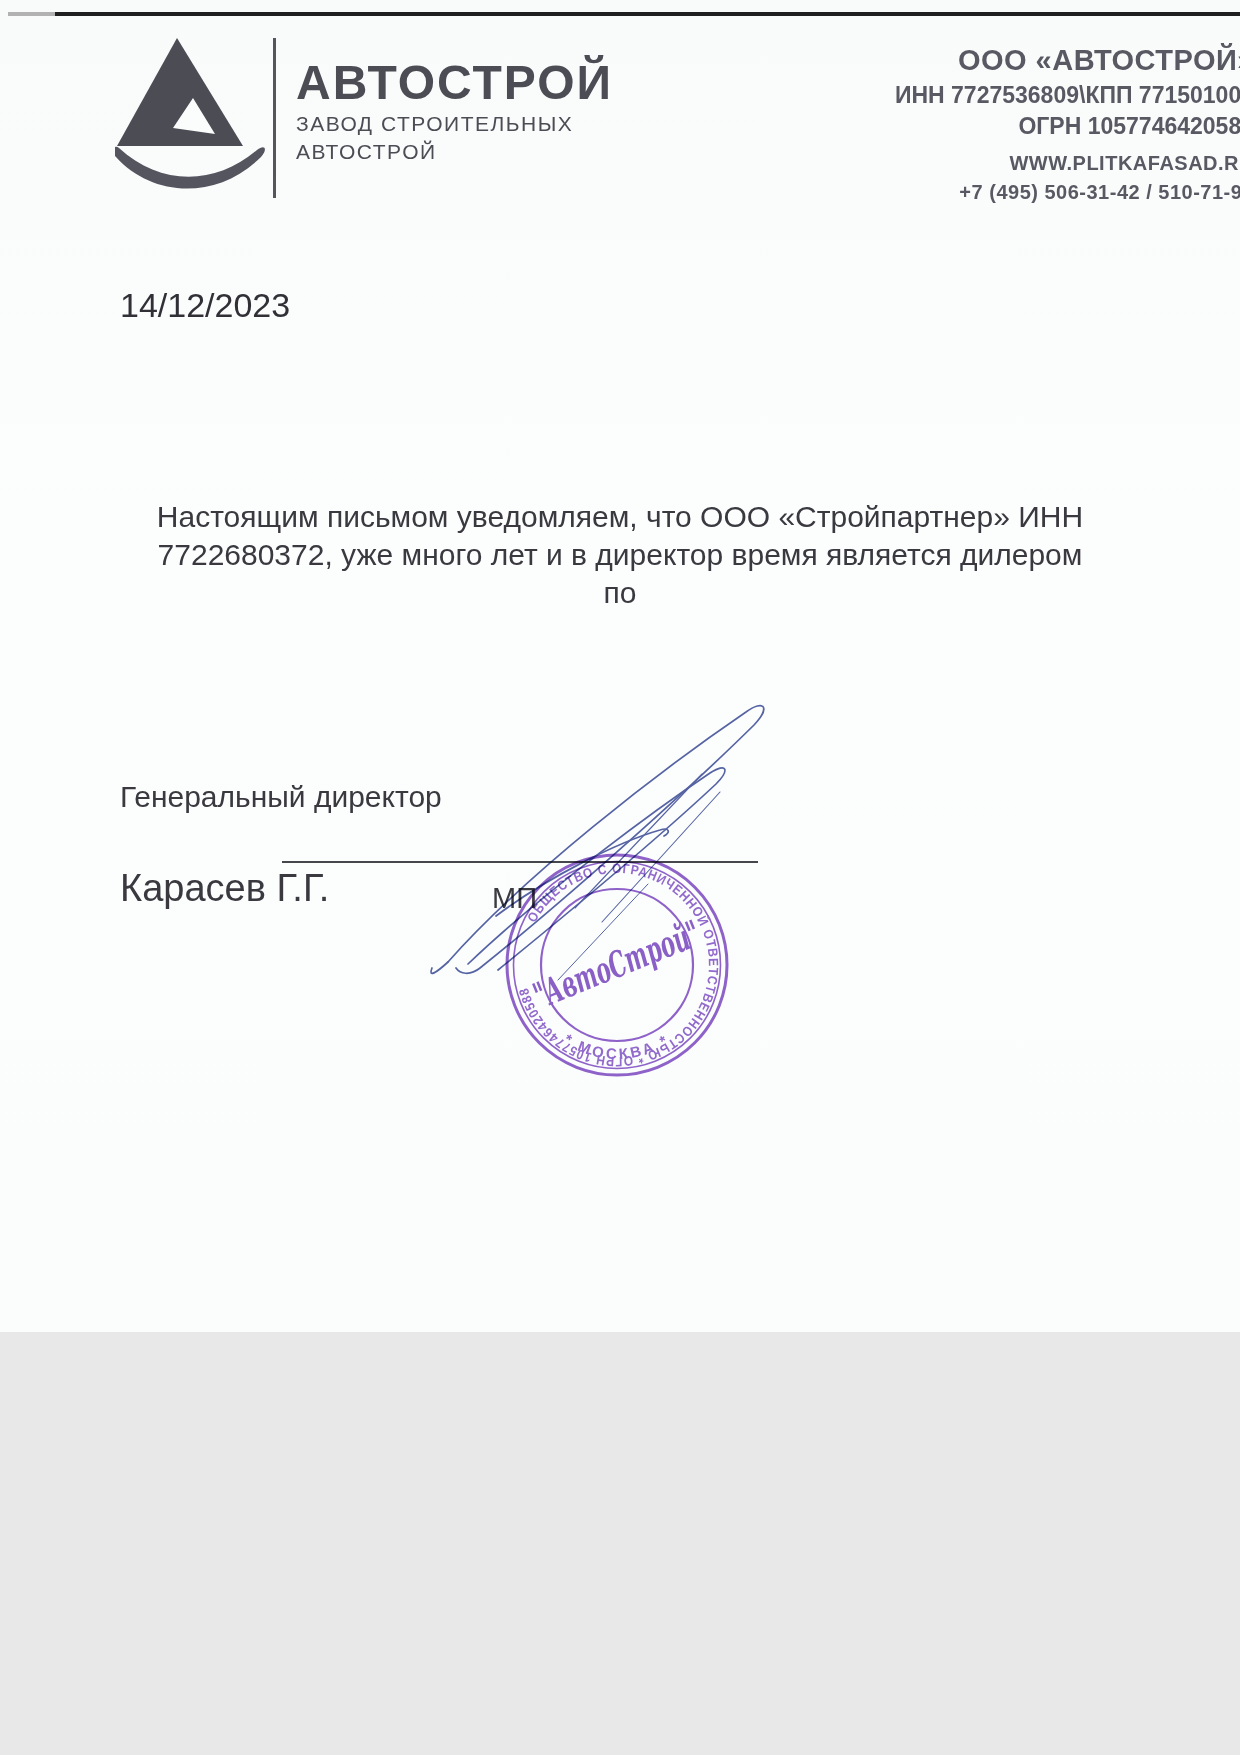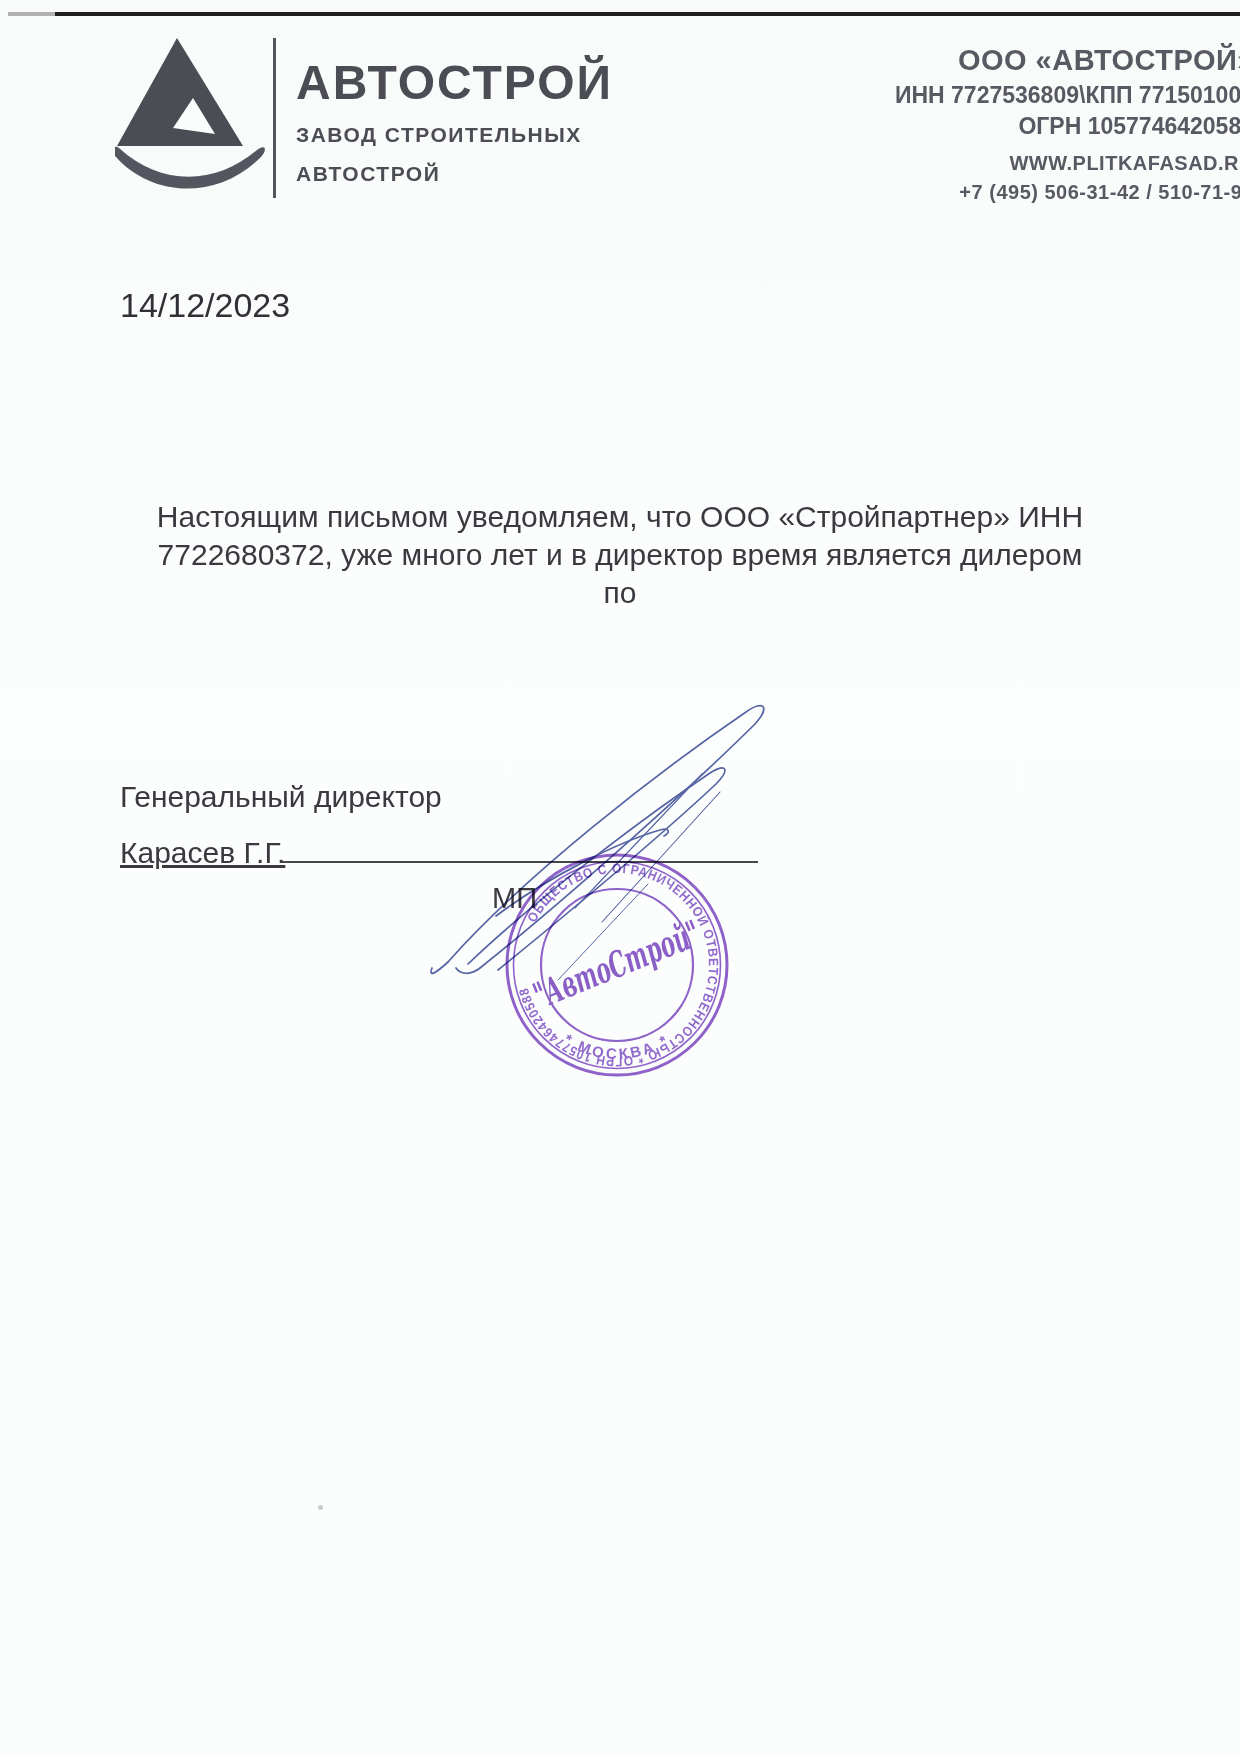--- a/index.html
+++ b/index.html
@@ -1,48 +1,48 @@
 <!DOCTYPE html>
 <html><head>
 <meta charset="utf-8">
 <style>
   html,body{margin:0;padding:0;background:#e8e8e8;}
   #page{
     position:relative;
-    width:1240px;height:1755px;
+    width:1240px;height:1332px;
     margin:0 auto;
     background:linear-gradient(180deg,#f9fafa 0%,#fcfdfd 40%,#fbfcfc 100%);
     overflow:hidden;
     font-family:"Liberation Sans",sans-serif;
     color:#3a3a40;
   }
   
   .scan-line-dark{position:absolute;left:55px;top:12px;width:1185px;height:4px;background:#1f1f1f;}
   .scan-line-grey{position:absolute;left:8px;top:12px;width:47px;height:4px;background:#b2b2b2;}
   .speck{position:absolute;left:318px;top:1505px;width:5px;height:5px;border-radius:50%;background:#c7cdcf;}
 
   
   .logo-icon{position:absolute;left:115px;top:36px;}
   .logo-divider{position:absolute;left:273px;top:38px;width:3px;height:160px;background:#55555e;}
   .logo-text{position:absolute;left:296px;top:58px;color:#4c4c55;}
   .logo-brand{font-size:48px;font-weight:bold;letter-spacing:2px;line-height:50px;}
-  .logo-sub{font-size:21px;font-weight:bold;letter-spacing:1.5px;margin-top:15px;}
+  .logo-sub{font-size:21px;font-weight:normal;letter-spacing:1.5px;margin-top:4px;}
   .company-block{position:absolute;right:-14px;top:44px;width:560px;text-align:right;color:#585962;}
   .co-name{font-size:29px;font-weight:bold;letter-spacing:.5px;}
   .co-inn{font-size:23px;font-weight:bold;margin-top:5px;}
   .co-ogrn{font-size:23px;font-weight:bold;margin-top:4px;}
   .co-site{font-size:20px;font-weight:bold;margin-top:12px;letter-spacing:.5px;}
   .co-phone{font-size:20px;font-weight:bold;margin-top:6px;letter-spacing:.5px;}
 
   
   .date{position:absolute;left:120px;top:286px;font-size:34px;color:#303036;}
   .body-text{position:absolute;left:145px;top:498px;width:950px;text-align:center;
              font-size:30px;line-height:38px;color:#39393f;}
   .sig-title{position:absolute;left:120px;top:780px;font-size:30px;color:#39393f;}
-  .sig-name{position:absolute;left:120px;top:836px;font-size:30px;color:#39393f;text-decoration:underline;}
+  .sig-name{position:absolute;left:120px;top:867px;font-size:38px;color:#39393f;}
   .sig-line{position:absolute;left:282px;top:861px;width:476px;height:0;border-top:2px solid #46464d;}
   .mp-mark{position:absolute;left:492px;top:882px;font-size:29px;color:#3b3b41;}
 
   .stamp-svg{position:absolute;left:495px;top:843px;mix-blend-mode:multiply;opacity:.92;}
   .signature-svg{position:absolute;left:390px;top:670px;mix-blend-mode:multiply;}
 </style>
 </head>
 <body>
 
 <div id="page">

